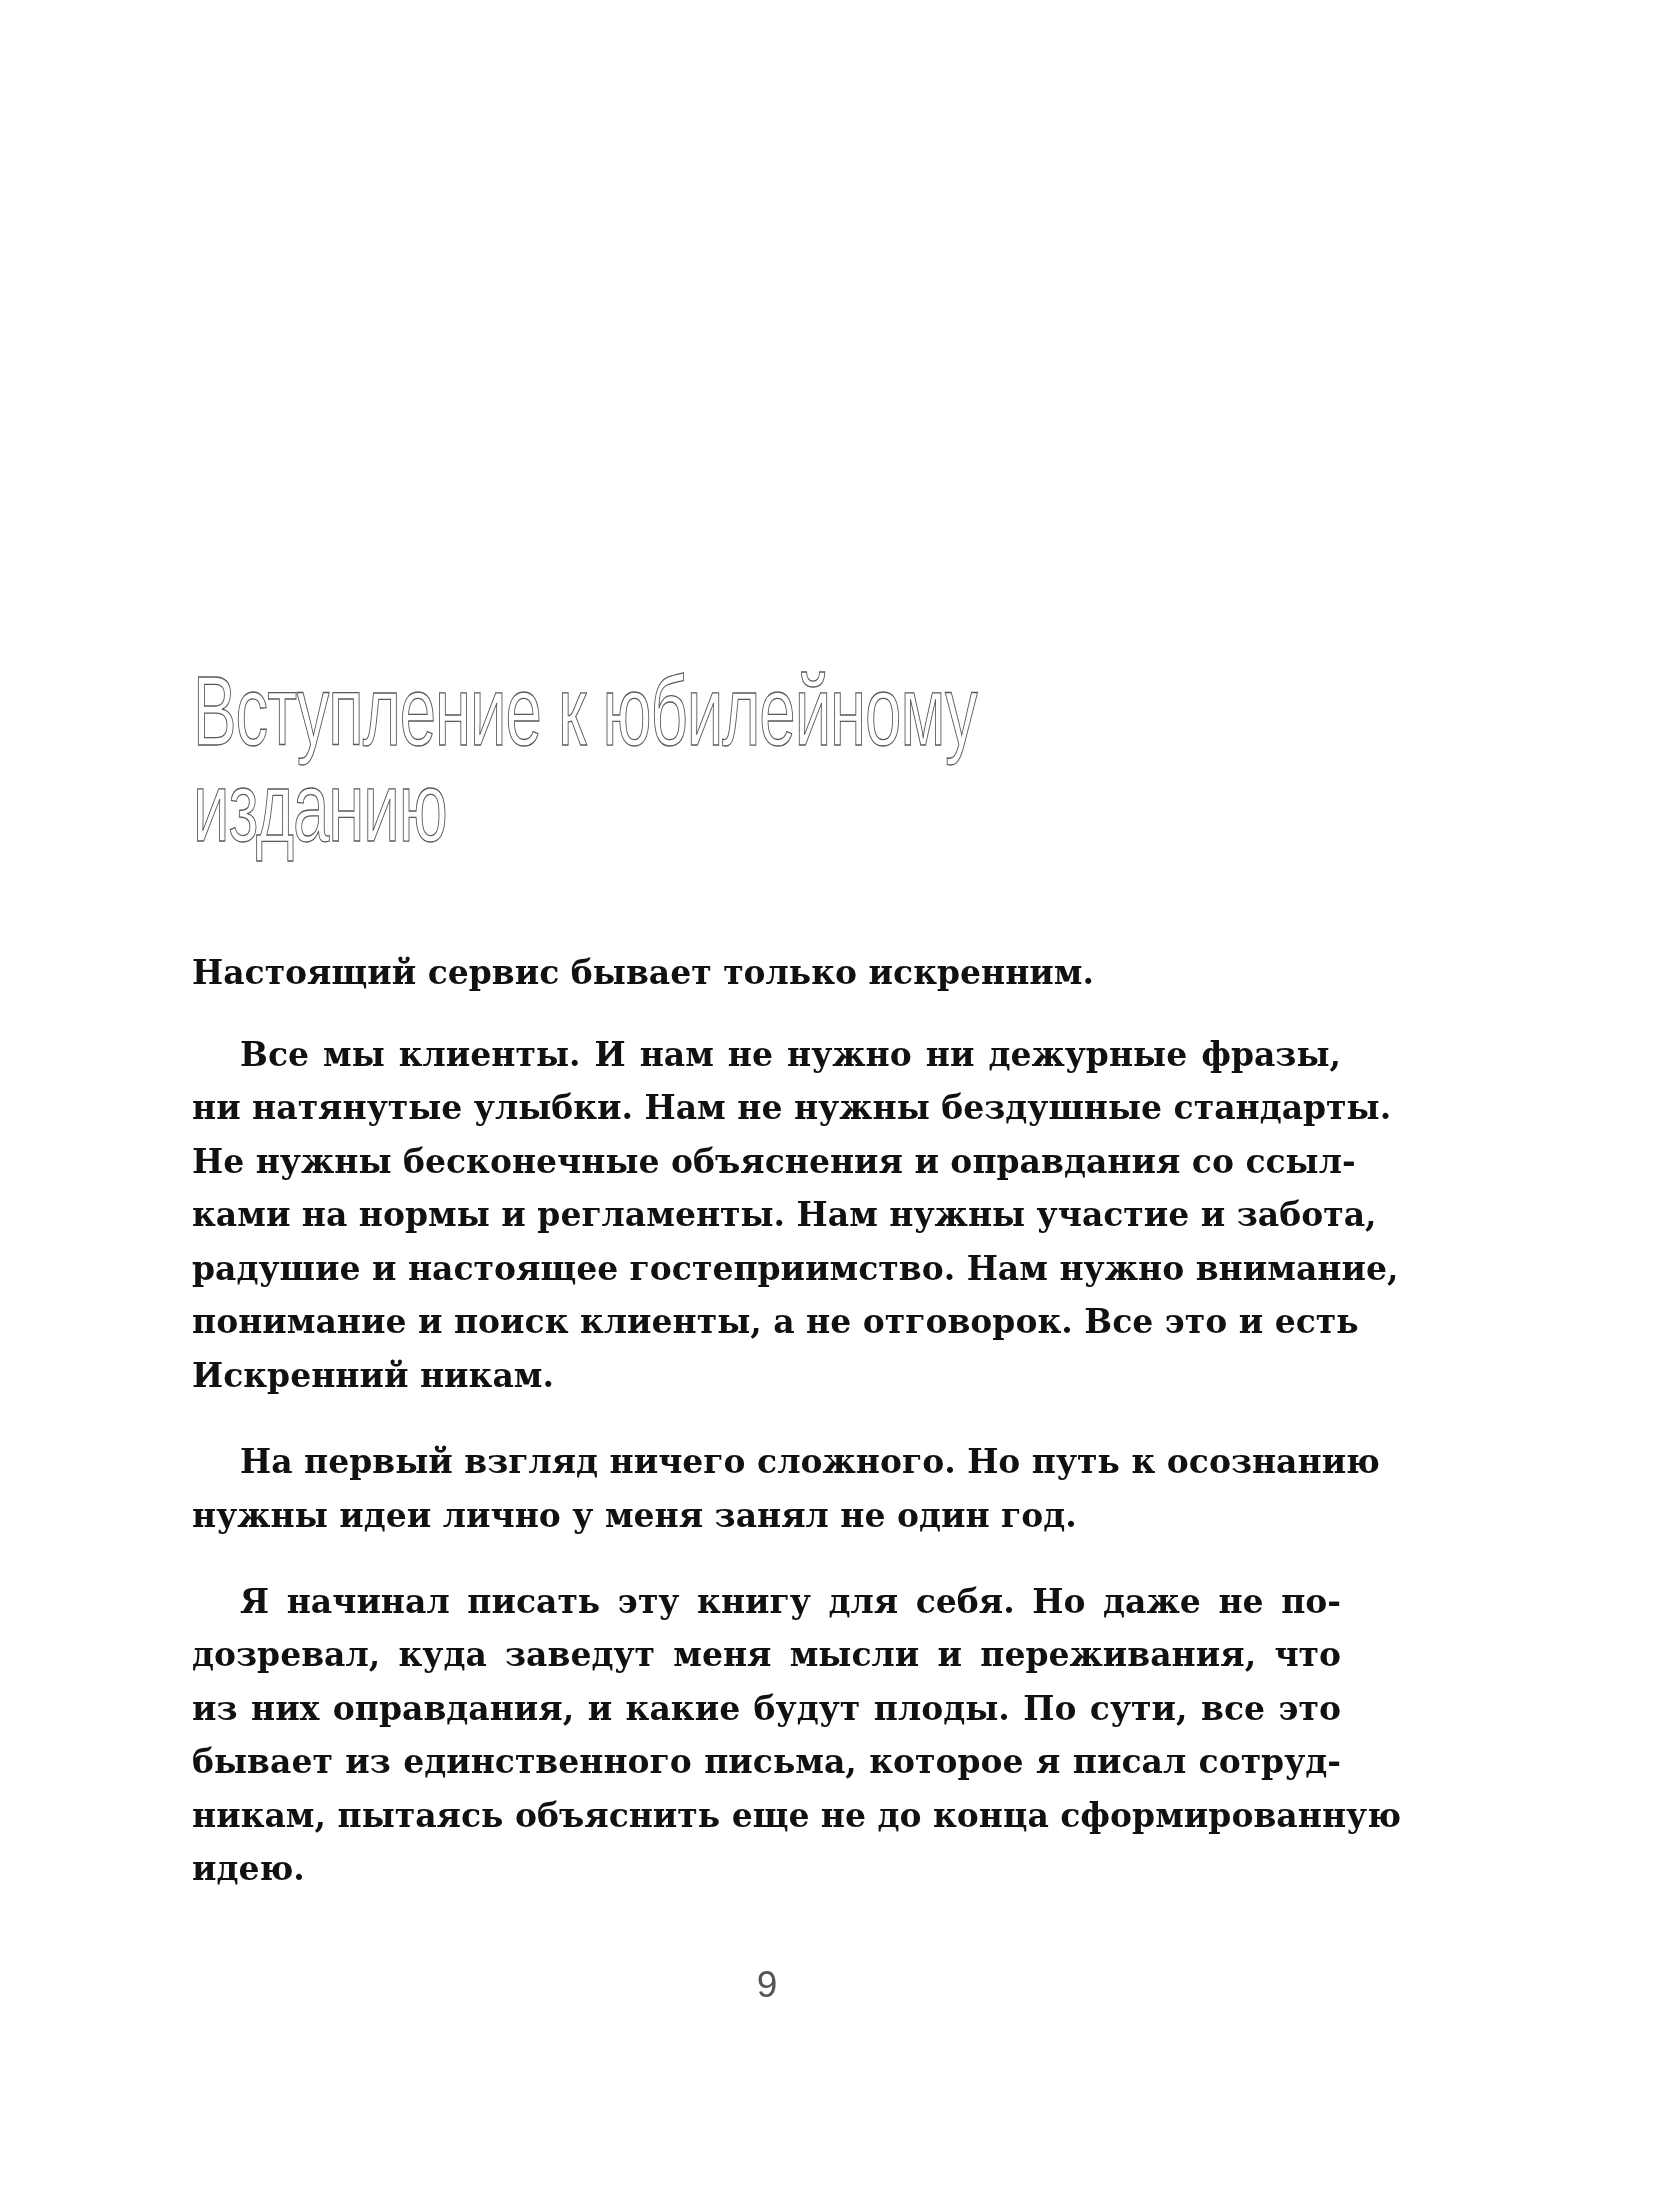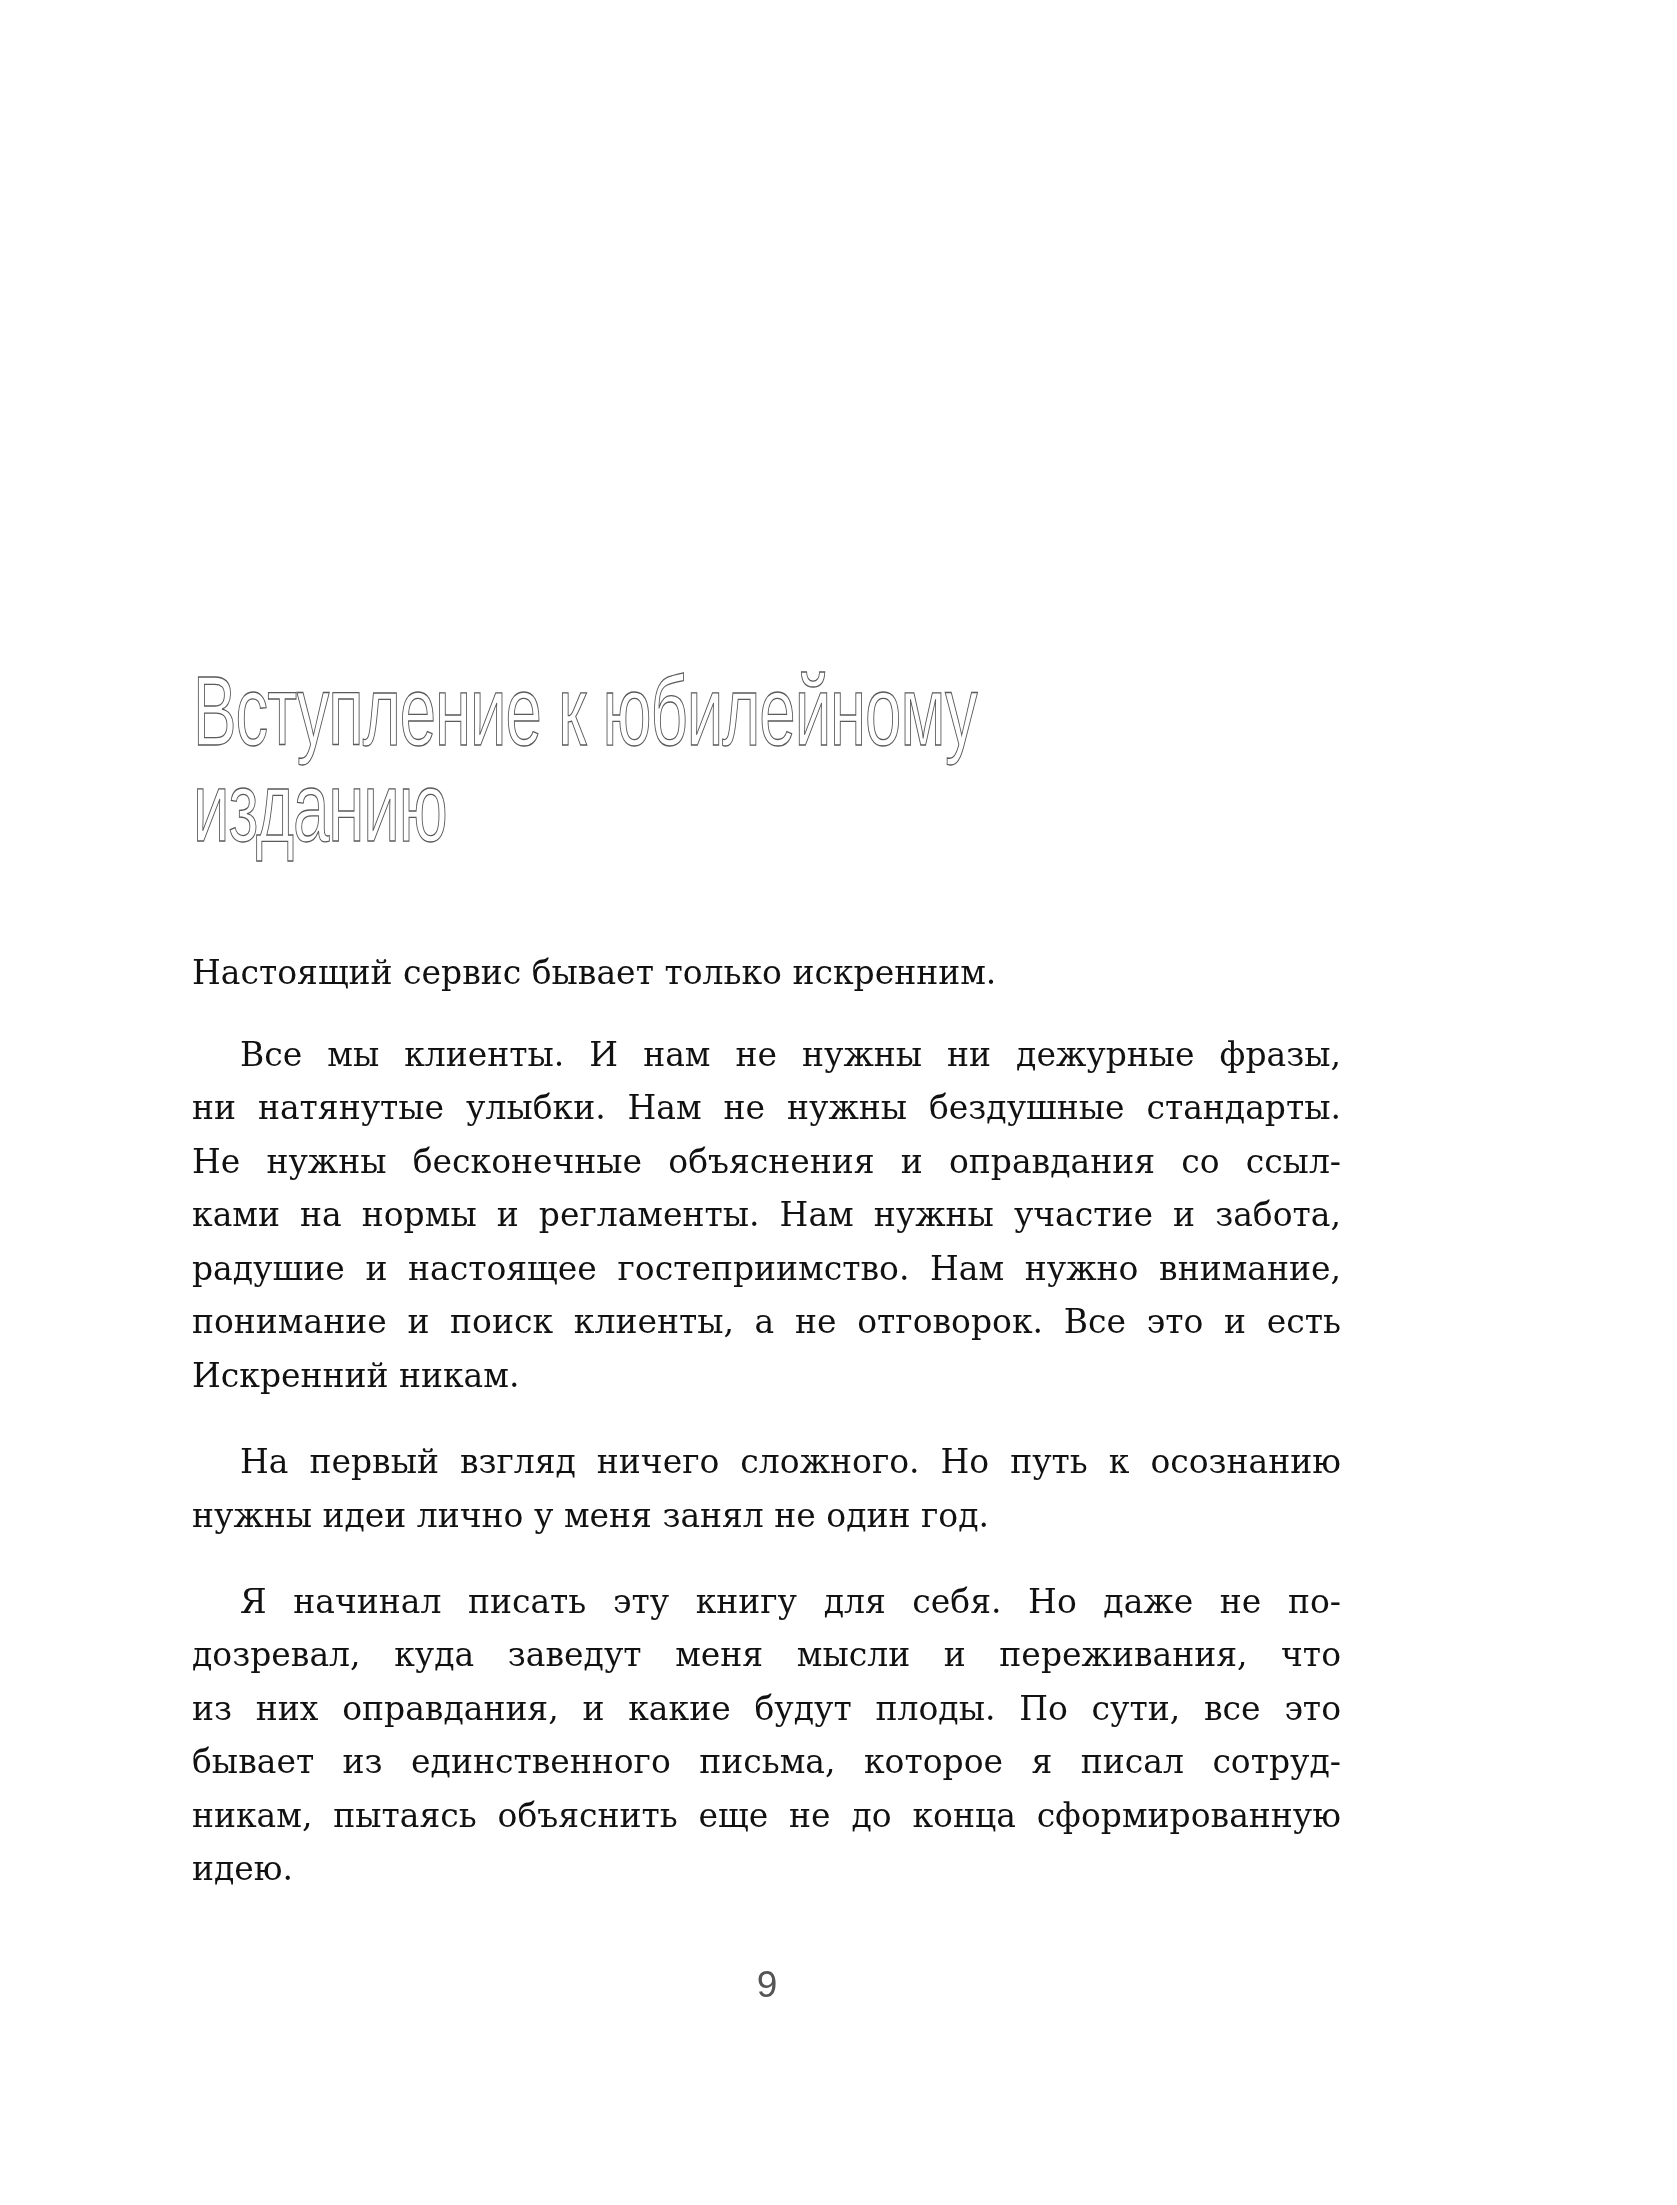--- a/index.html
+++ b/index.html
@@ -33,20 +33,21 @@
     }
     .line {
       position: absolute;
       left: 0;
       width: 1149px;
       height: 54px;
       line-height: 54px;
       white-space: nowrap;
       text-align: justify;
       text-align-last: justify;
+      font-weight: bold;
     }
     .line.last { text-align-last: left; }
     .line.indent { left: 48px; width: 1101px; }
 
     .page-number {
       position: absolute;
       left: 0;
       width: 1534px;
       top: 1964px;
       text-align: center;
@@ -60,21 +61,21 @@
 
 <div class="page">
 
   <div class="title-line t1">Вступление к юбилейному</div>
   <div class="title-line t2">изданию</div>
 
   <div class="body-text">
 
     <div class="line last" style="top:946px">Настоящий сервис бывает только искренним.</div>
 
-    <div class="line indent" style="top:1028px">Все мы клиенты. И нам не нужны ни дежурные фразы,</div>
+    <div class="line indent" style="top:1028px">Все мы клиенты. И нам не нужно ни дежурные фразы,</div>
     <div class="line" style="top:1081px">ни натянутые улыбки. Нам не нужны бездушные стандарты.</div>
     <div class="line" style="top:1135px">Не нужны бесконечные объяснения и оправдания со ссыл-</div>
     <div class="line" style="top:1188px">ками на нормы и регламенты. Нам нужны участие и забота,</div>
     <div class="line" style="top:1242px">радушие и настоящее гостеприимство. Нам нужно внимание,</div>
     <div class="line" style="top:1295px">понимание и поиск клиенты, а не отговорок. Все это и есть</div>
     <div class="line last" style="top:1349px">Искренний никам.</div>
 
     <div class="line indent" style="top:1435px">На первый взгляд ничего сложного. Но путь к осознанию</div>
     <div class="line last" style="top:1489px">нужны идеи лично у меня занял не один год.</div>
 

